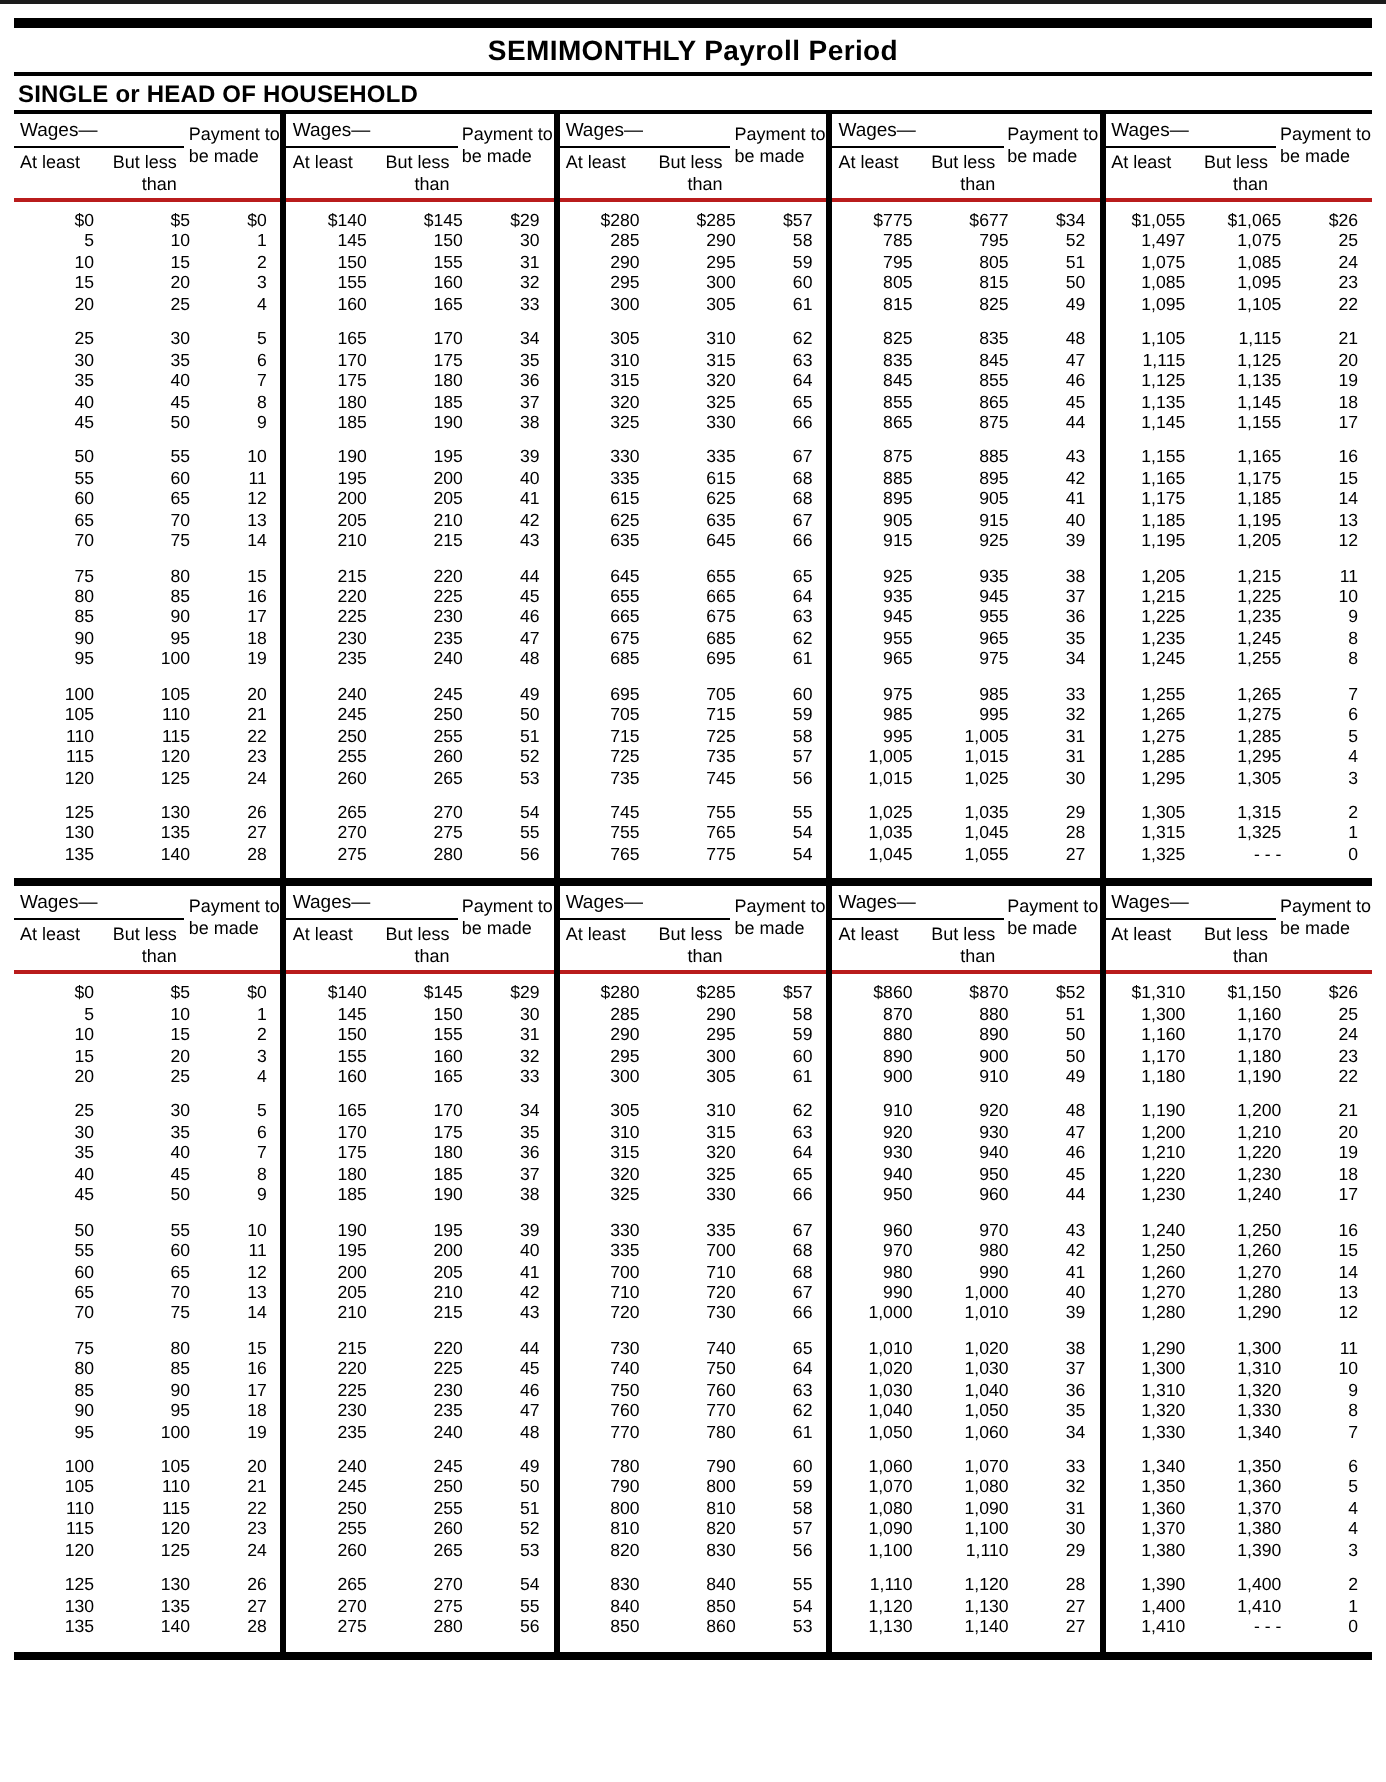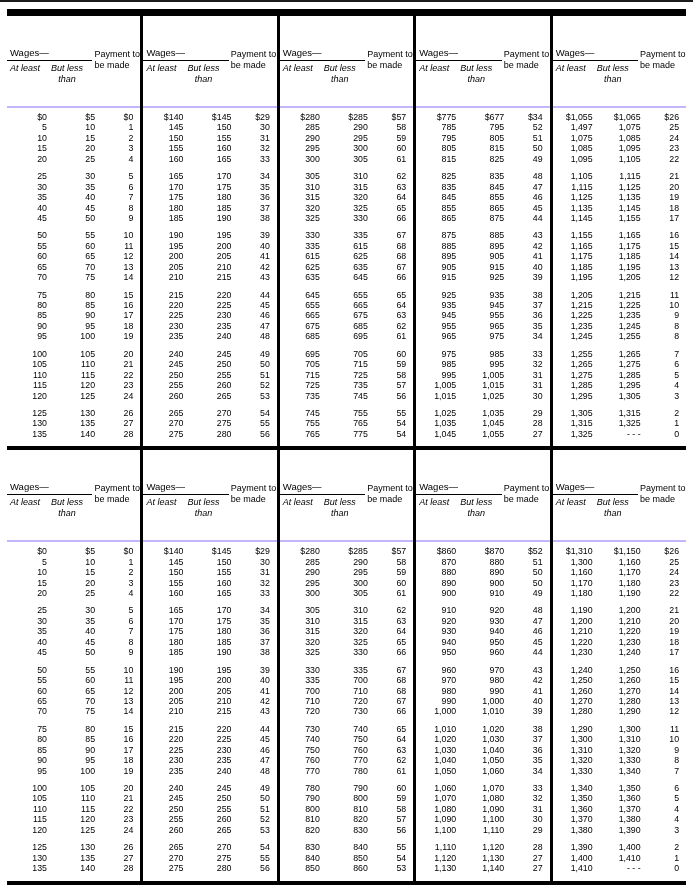--- a/index.html
+++ b/index.html
@@ -23,31 +23,31 @@
   .section-title {
     font-weight: bold; font-size: 12px;
     padding: 2px 0 1px 2px;
     border-bottom: 2px solid #000;
     letter-spacing: 0.1px;
   }
   .columns { display: flex; }
   .colgroup { flex: 1 1 0; min-width: 0; }
   .colgroup + .colgroup { border-left: 3px solid #000; }
 
-  .colhead { display: flex; border-bottom: 2px solid #c4b5fd; height: 64px; margin-top: 28px; }
+  .colhead { display: flex; border-bottom: 2px solid #b91c1c; height: 44px; }
   .wages-area { flex: 1 1 auto; padding-top: 3px; min-width: 0; }
   .wages-label {
     font-size: 9.5px; padding: 0 0 2px 3px;
     border-bottom: 1px solid #000; margin-right: 2px;
   }
-  .sub { display: flex; padding-top: 2px; font-style: italic; }
+  .sub { display: flex; padding-top: 2px; }
   .at-least { flex: 0 0 42%; font-size: 9px; padding-left: 3px; }
   .but-less {
     flex: 1 1 auto; font-size: 9px; line-height: 10.5px;
-    text-align: center; padding: 0 6px 0 2px;
+    text-align: right; padding: 0 6px 0 2px;
   }
   .payment-head {
     flex: 0 0 46px; font-size: 9px; line-height: 10.5px;
     text-align: left; padding-top: 5px;
   }
 
   .rows { padding: 4px 0 7px; }
   .rowgroup + .rowgroup { margin-top: 7px; }
   .trow { display: flex; height: 10.45px; line-height: 10.45px; font-size: 8.8px; }
   .c { white-space: nowrap; }
@@ -57,23 +57,25 @@
 
   .section-bottom { height: 4px; background: #000; }
   .section + .section .section-title { padding-top: 3px; }
 </style>
 </head>
 <body>
 
 <div class="scan-edge"></div>
 <div class="page">
   <div class="top-bar"></div>
+  <div class="page-title">SEMIMONTHLY Payroll Period</div>
   <div class="title-rule"></div>
   <div id="sections">
       <section class="section">
+        <div class="section-title">SINGLE or HEAD OF HOUSEHOLD</div>
         <div class="columns">
           <div class="colgroup">
             <div class="colhead">
               <div class="wages-area">
                 <div class="wages-label">Wages—</div>
                 <div class="sub">
                   <div class="at-least">At least</div>
                   <div class="but-less">But less than</div>
                 </div>
               </div>

